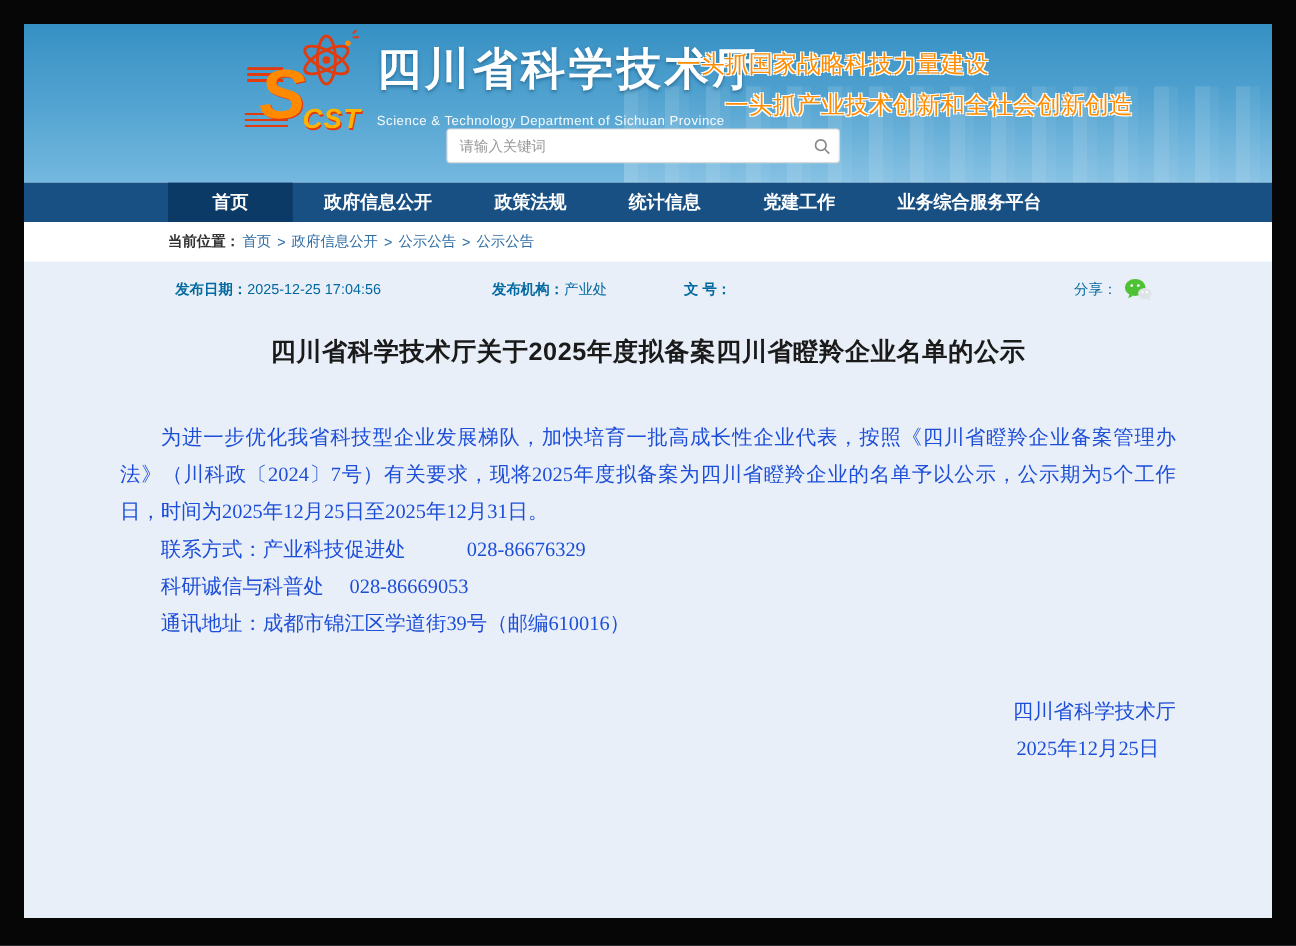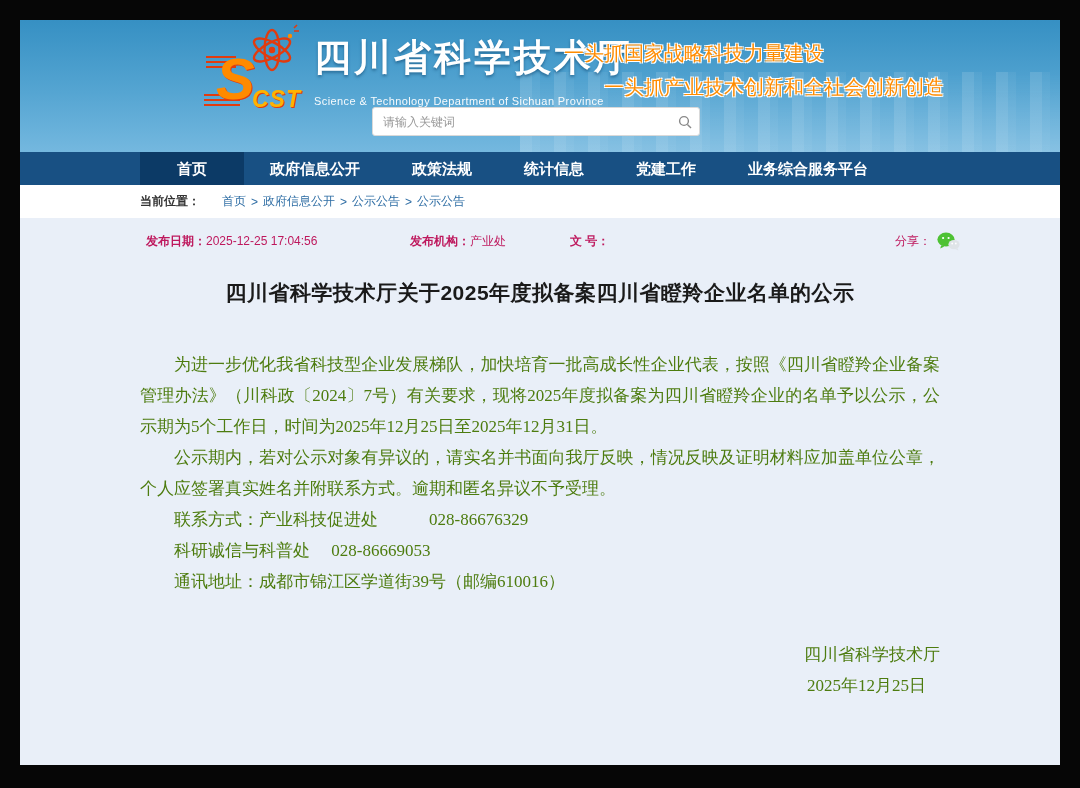--- a/index.html
+++ b/index.html
@@ -36,35 +36,35 @@
   .searchbar input::placeholder{color:#999;}
   .search-ico{width:28px;display:flex;justify-content:center;align-items:center;cursor:pointer;}
 
   
   .nav{height:33px;background:#185083;display:flex;padding-left:120px;}
   .nav-item{color:#fff;font-size:15px;font-weight:bold;line-height:33px;padding:0 26px;cursor:pointer;white-space:nowrap;}
   .nav-item.active{background:#0c3a66;padding:0 37px;}
 
   
   .breadcrumb-bar{height:33px;background:#fff;display:flex;align-items:center;padding-left:120px;font-size:12px;color:#2b3a4a;}
-  .crumb-label{font-weight:bold;margin-right:22px;color:#333;}
+  .crumb-label{font-weight:bold;margin-right:2px;color:#333;}
   .crumb-link{color:#2e6da4;cursor:pointer;}
   .crumb-sep{color:#2e6da4;margin:0 5px;}
 
   
-  .meta-row{display:flex;align-items:center;padding:14px 100px 0 126px;font-size:12px;color:#be185d;}
+  .meta-row{display:flex;align-items:center;padding:14px 100px 0 126px;font-size:12px;color:#0369a1;}
   .meta-label{font-weight:bold;}
   .m-date{width:264px;}.m-org{width:160px;}.m-doc{flex:1;}
   .m-share{display:flex;align-items:center;gap:4px;}
   .wechat-btn{display:flex;align-items:center;cursor:pointer;margin-left:2px;}
 
   .doc-title{text-align:center;font-size:21px;font-weight:bold;color:#1a1a1a;margin:28px 80px 0;letter-spacing:.5px;}
 
-  .doc-body{margin:42px 120px 0;font-family:"Liberation Serif",serif;font-size:17px;line-height:31px;
-    color:#4d7c0f;text-align:justify;}
+  .doc-body{margin:42px 80px 0;font-family:"Liberation Serif",serif;font-size:17px;line-height:31px;
+    color:#1d4ed8;text-align:justify;}
   .doc-body p{margin:0;text-indent:2em;}
   .attachment{margin-top:28px;}
   .sign-block{margin-top:42px;text-align:right;}
   .sign-name{text-indent:0;}
   .sign-date{text-indent:0;padding-right:14px;}
 </style>
 </head>
 <body>
 
 <div class="page">
@@ -157,21 +157,20 @@
             <circle cx="18.8" cy="11.5" r="0.9" fill="#fff"></circle>
           </svg>
         </span>
       </div>
     </div>
 
     <h1 class="doc-title">四川省科学技术厅关于2025年度拟备案四川省瞪羚企业名单的公示</h1>
 
     <div class="doc-body">
       <p>为进一步优化我省科技型企业发展梯队，加快培育一批高成长性企业代表，按照《四川省瞪羚企业备案管理办法》（川科政〔2024〕7号）有关要求，现将2025年度拟备案为四川省瞪羚企业的名单予以公示，公示期为5个工作日，时间为2025年12月25日至2025年12月31日。</p>
-      <p>公示期内，若对公示对象有异议的，请实名并书面向我厅反映，情况反映及证明材料应加盖单位公章，个人应签署真实姓名并附联系方式。逾期和匿名异议不予受理。</p>
       <p>联系方式：产业科技促进处　　　028-86676329</p>
       <p>科研诚信与科普处　 028-86669053</p>
       <p>通讯地址：成都市锦江区学道街39号（邮编610016）</p>
       <div class="sign-block">
         <p class="sign-name">四川省科学技术厅</p>
         <p class="sign-date">2025年12月25日</p>
       </div>
     </div>
 
   </main>

